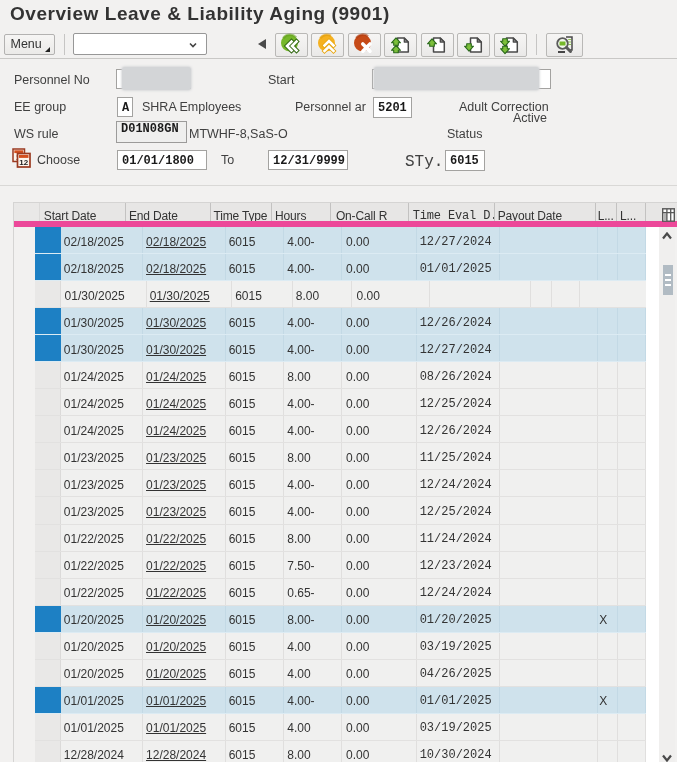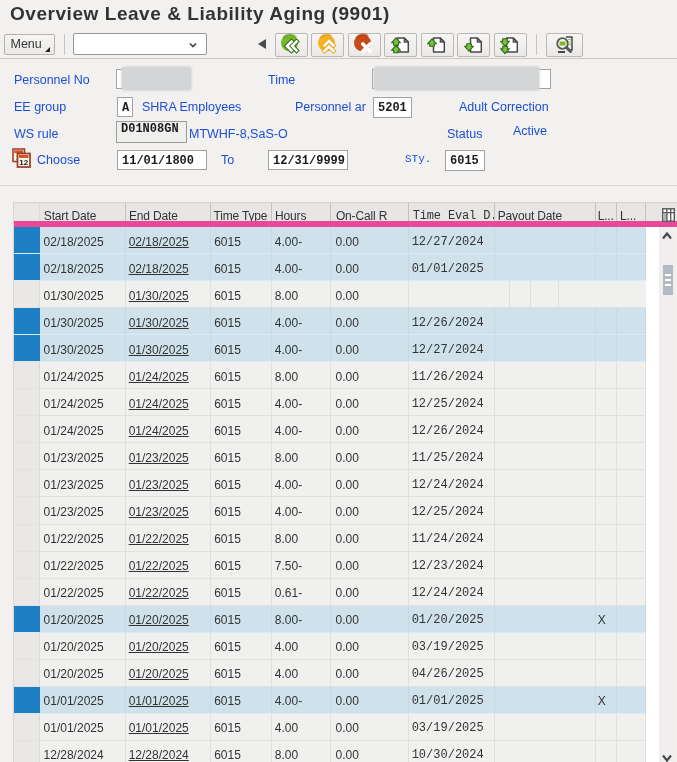--- a/index.html
+++ b/index.html
@@ -12,31 +12,31 @@
 .btn{position:absolute;border:1px solid #b3b2b1;background:linear-gradient(#f6f5f4,#ebeae8);border-radius:2px;}
 .menubtn{left:4px;top:3.5px;width:51px;height:21.5px;font-size:12.5px;color:#333;text-align:left;padding:2px 0 0 5.5px;}
 .menutri{position:absolute;right:4px;bottom:2.5px;width:0;height:0;border-left:5px solid transparent;border-bottom:5px solid #222;}
 .tsep{position:absolute;width:1px;background:#c6c5c4;top:4px;height:21px;}
 .combo{position:absolute;left:73px;top:3px;width:134px;height:22px;background:#fff;border:1px solid #979797;border-radius:2px;}
 .chev{position:absolute;right:9px;top:7px;width:8px;height:8px;}
 .collapse{position:absolute;left:258px;top:9px;width:0;height:0;border-top:5px solid transparent;border-bottom:5px solid transparent;border-right:8px solid #4a4a4a;}
 .ibtn{position:absolute;top:3px;width:33px;height:24px;border:1px solid #b9b8b6;background:linear-gradient(#f6f5f4,#eae9e8);border-radius:2px;}
 .ibtn svg{position:absolute;left:50%;top:50%;transform:translate(-50%,-50%);}
 
-.lbl{font-size:12.5px;color:#1d4ed8;white-space:nowrap;}
+.lbl{font-size:12.5px;color:#404040;white-space:nowrap;}
 .inp{position:absolute;background:#fff;border:1px solid #a3a2a0;font-family:"Liberation Mono",monospace;font-size:12px;font-weight:bold;color:#1a1a1a;padding:2.5px 0 0 4px;white-space:nowrap;overflow:hidden;}
 .blob{position:absolute;background:#d3d5d7;border-radius:3px;box-shadow:0 0 2px 1px rgba(211,213,215,.8);}
 
 .hsep{left:0;top:185px;width:677px;height:1px;background:#d9d8d6;}
 
 .tbl{left:14px;top:202px;width:663px;height:560px;}
 .thead{position:absolute;left:0;top:0;width:663px;height:25px;background:#e7e6e5;border-top:1px solid #d5d4d3;border-bottom:6px solid #ec4899;display:flex;}
 .th{font-size:12px;letter-spacing:-0.15px;color:#333;padding:5.5px 0 0 3px;border-right:1px solid #c3c2c1;height:100%;white-space:nowrap;overflow:hidden;}
 .rows{position:absolute;left:0;top:25px;width:632px;}
-.r{display:flex;height:27.05px;background:#f0f0ef;border-bottom:1px solid #e2e1e0;}
+.r{display:flex;height:27.05px;background:#f0f0ef;border-bottom:1px solid #e2e1e0;margin-left:21px;}
 .r.sel{background:#cfe2ec;border-bottom:1px solid #dcebf3;}
 .c{font-size:12px;color:#333;padding:7.5px 0 0 2.8px;border-right:1px solid #e0dfde;height:100%;white-space:nowrap;overflow:hidden;}
 .r.sel .c{border-right:1px solid #c3d9e5;}
 .c0{background:#e9e8e7;border-right:1px solid #dbdad9;}
 .r.sel .c0{background:#1d80c4;border-right:1px solid #1d80c4;}
 .c0{width:26.3px;}
 .c1{width:85.6px;}
 .c2{width:85.5px;text-decoration:underline;}
 .c3{width:60.6px;}
 .c4{width:59.4px;}
@@ -135,50 +135,50 @@
         <circle cx="8.5" cy="9.5" r="5.3" fill="#f4f8ef" stroke="#5a5a5a" stroke-width="1.8"></circle>
         <rect x="5.5" y="7.5" width="6" height="4" fill="#76b82a"></rect>
         <path d="M12.5 13.5 L16.5 17.5" stroke="#5a5a5a" stroke-width="3" stroke-linecap="round"></path>
       </svg>
     </div>
 </div>
 
 <div class="abs lbl" style="left:14px;top:73px;">Personnel No</div>
 <div class="inp" style="left:116px;top:69px;width:75px;height:20px;"></div>
 <div class="blob" style="left:122px;top:67px;width:69px;height:23px;"></div>
-<div class="abs lbl" style="left:268px;top:73px;">Time</div>
+<div class="abs lbl" style="left:268px;top:73px;">Start</div>
 <div class="inp" style="left:372px;top:69px;width:179px;height:20px;"></div>
 <div class="blob" style="left:374px;top:67px;width:165px;height:23px;"></div>
 
 <div class="abs lbl" style="left:14px;top:100px;">EE group</div>
 <div class="inp" style="left:117px;top:97px;width:16px;height:20px;padding-left:4px;">A</div>
 <div class="abs lbl" style="left:142px;top:100px;">SHRA Employees</div>
 <div class="abs lbl" style="left:268px;top:100px;margin-left:27px;">Personnel ar</div>
 <div class="inp" style="left:373px;top:97px;width:39px;height:21px;">5201</div>
 <div class="abs lbl" style="left:459px;top:100px;">Adult Correction</div>
 
 <div class="abs lbl" style="left:14px;top:127px;">WS rule</div>
 <div class="inp" style="left:116px;top:121px;width:71px;height:22px;background:#efefee;border-color:#9c9b9a;padding-top:0;">D01N08GN</div>
 <div class="abs lbl" style="left:189px;top:127px;">MTWHF-8,SaS-O</div>
 <div class="abs lbl" style="left:447px;top:127px;">Status</div>
-<div class="abs lbl" style="left:513px;top:124px;">Active</div>
+<div class="abs lbl" style="left:513px;top:111px;">Active</div>
 
 <svg class="abs" style="left:11.5px;top:148px;" width="19" height="21" viewBox="0 0 19 21">
     <rect x="1" y="1" width="11.5" height="12.5" fill="#fdf6ee" stroke="#9a3a20" stroke-width="1.5"></rect>
     <rect x="2.3" y="2.3" width="8.9" height="2.8" fill="#d34f1e"></rect>
     <text x="6.2" y="11.5" font-size="7.5" font-weight="bold" fill="#222" font-family="Liberation Sans" text-anchor="middle">1</text>
     <rect x="5.5" y="5.5" width="12.5" height="13.5" fill="#fdf6ee" stroke="#9a3a20" stroke-width="1.7"></rect>
     <rect x="6.9" y="6.9" width="9.6" height="3" fill="#d34f1e"></rect>
     <text x="11.7" y="17" font-size="8" font-weight="bold" fill="#222" font-family="Liberation Sans" text-anchor="middle">12</text>
   </svg>
 <div class="abs lbl" style="left:37px;top:153px;">Choose</div>
-<div class="inp" style="left:117px;top:150px;width:90px;height:20px;">11/01/1800</div>
+<div class="inp" style="left:117px;top:150px;width:90px;height:20px;">01/01/1800</div>
 <div class="abs lbl" style="left:221px;top:153px;">To</div>
 <div class="inp" style="left:268px;top:150px;width:80px;height:20px;">12/31/9999</div>
-<div class="abs lbl" style="left:405px;top:153px;font-family:'Liberation Mono',monospace;font-size:11px;">STy.</div>
+<div class="abs lbl" style="left:405px;top:153px;font-family:'Liberation Mono',monospace;font-size:16px;">STy.</div>
 <div class="inp" style="left:445px;top:150px;width:40px;height:21px;">6015</div>
 
 <div class="abs hsep"></div>
 
 <div class="abs tblleft"></div>
 <div class="abs tbl">
   <div class="thead">
     <div class="th c0"></div>
     <div class="th c1">Start Date</div>
     <div class="th c2">End Date</div>
@@ -251,21 +251,21 @@
         <div class="c c8"></div>
         <div class="c c9"></div>
       </div>
 <div class="r">
         <div class="c c0"></div>
         <div class="c c1">01/24/2025</div>
         <div class="c c2">01/24/2025</div>
         <div class="c c3">6015</div>
         <div class="c c4">8.00</div>
         <div class="c c5">0.00</div>
-        <div class="c c6">11/26/2024</div>
+        <div class="c c6">08/26/2024</div>
         <div class="c c7"></div>
         <div class="c c8"></div>
         <div class="c c9"></div>
       </div>
 <div class="r">
         <div class="c c0"></div>
         <div class="c c1">01/24/2025</div>
         <div class="c c2">01/24/2025</div>
         <div class="c c3">6015</div>
         <div class="c c4">4.00-</div>
@@ -345,21 +345,21 @@
         <div class="c c6">12/23/2024</div>
         <div class="c c7"></div>
         <div class="c c8"></div>
         <div class="c c9"></div>
       </div>
 <div class="r">
         <div class="c c0"></div>
         <div class="c c1">01/22/2025</div>
         <div class="c c2">01/22/2025</div>
         <div class="c c3">6015</div>
-        <div class="c c4">0.61-</div>
+        <div class="c c4">0.65-</div>
         <div class="c c5">0.00</div>
         <div class="c c6">12/24/2024</div>
         <div class="c c7"></div>
         <div class="c c8"></div>
         <div class="c c9"></div>
       </div>
 <div class="r sel">
         <div class="c c0"></div>
         <div class="c c1">01/20/2025</div>
         <div class="c c2">01/20/2025</div>

